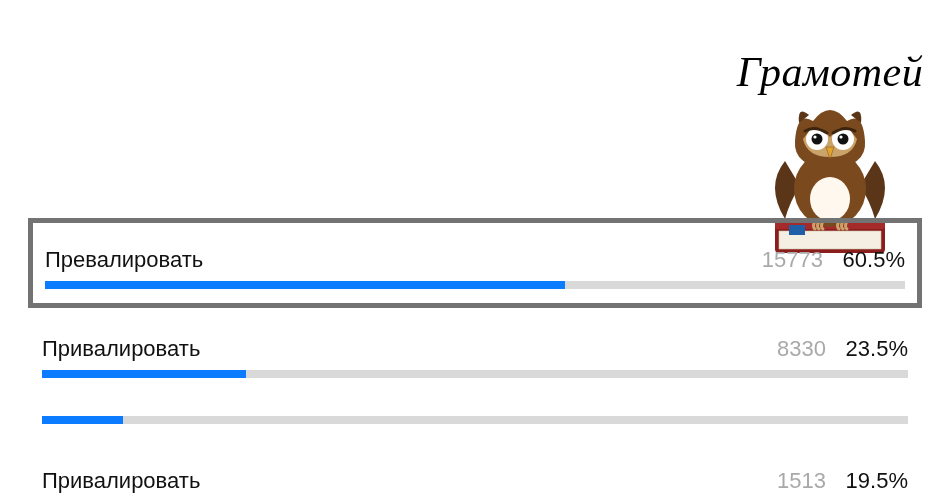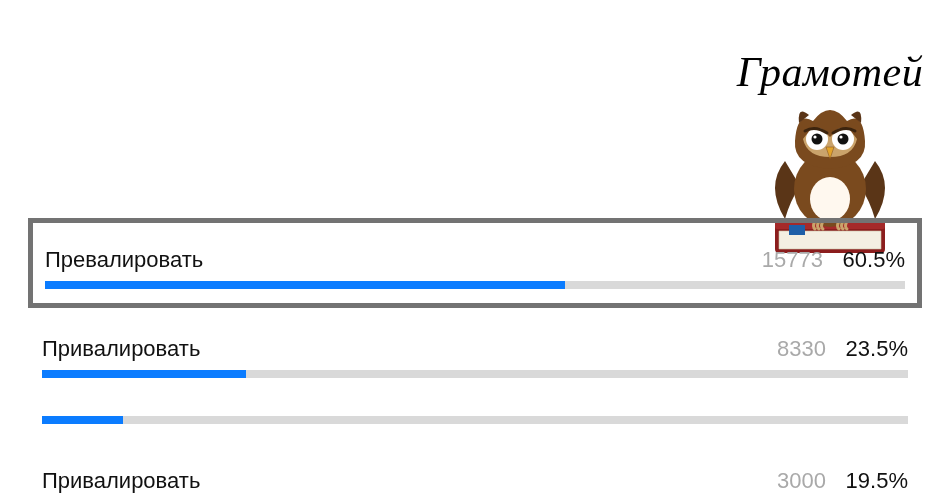--- a/index.html
+++ b/index.html
@@ -164,21 +164,21 @@
   <div class="option">
     <div class="bar">
       <div class="bar-fill" style="width:9.3%"></div>
     </div>
   </div>
 
   <div class="option">
     <div class="row">
       <span class="label">Привалировать</span>
       <span class="right">
-        <span class="count">3000</span>
+        <span class="count">1513</span>
         <span class="pct">19.5%</span>
       </span>
     </div>
     <div class="bar">
       <div class="bar-fill" style="width:6.7%"></div>
     </div>
   </div>
 
 </div>
 

